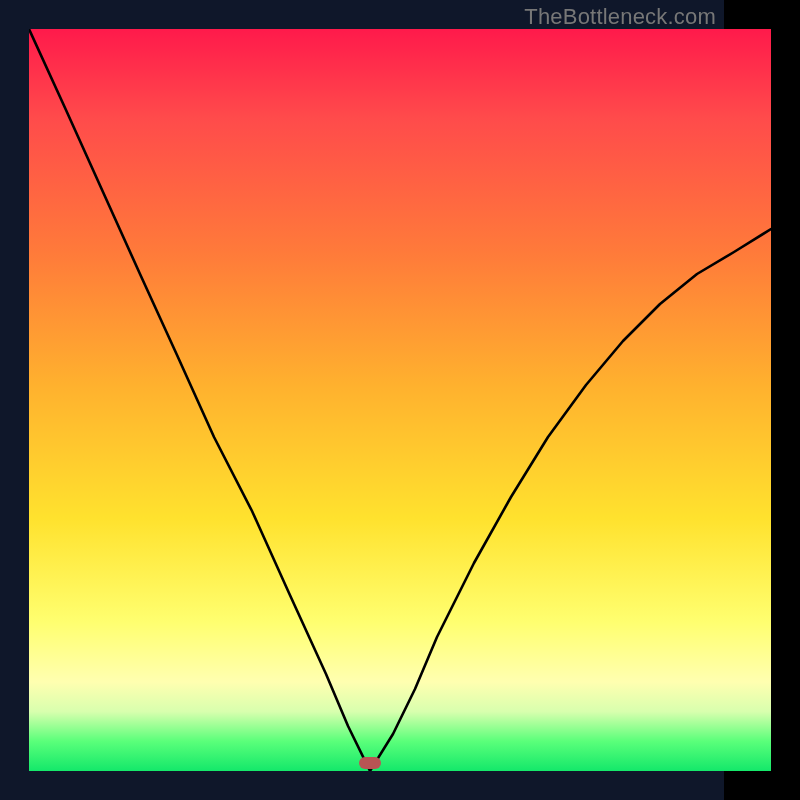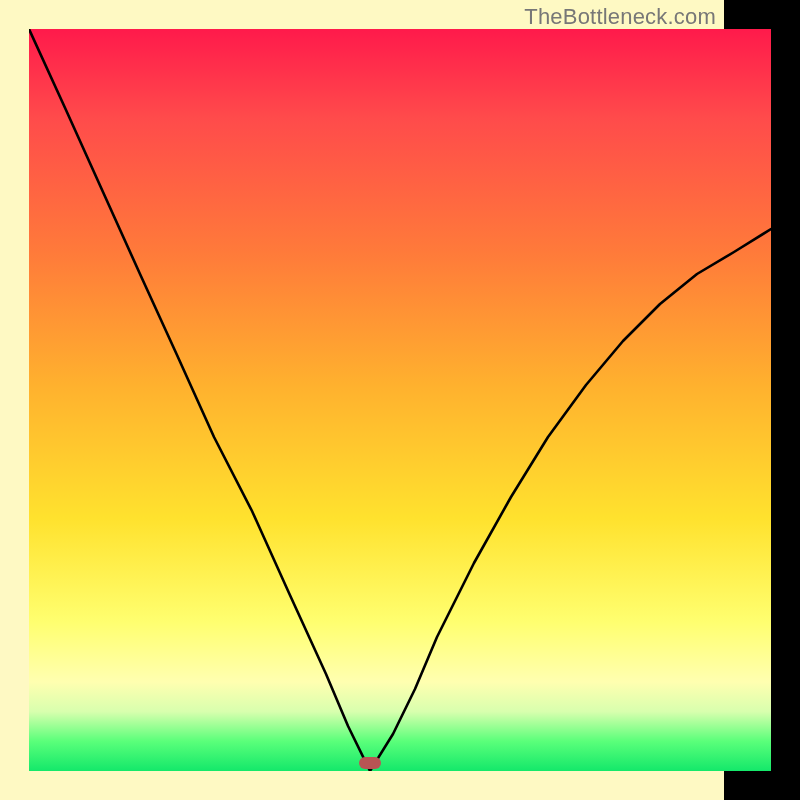--- a/index.html
+++ b/index.html
@@ -10,21 +10,21 @@
     overflow: hidden;
     background: #000;
     font-family: Arial, Helvetica, sans-serif;
   }
   .frame {
     position: absolute;
     left: 0;
     top: 0;
     width: 724px;
     height: 800px;
-    background: #fef9c3;
+    background: #0f172a;
     text-decoration: underline;
   }
   .plot-area {
     position: absolute;
     left: 29px;
     top: 29px;
     width: 742px;
     height: 742px;
     
     background: linear-gradient(

